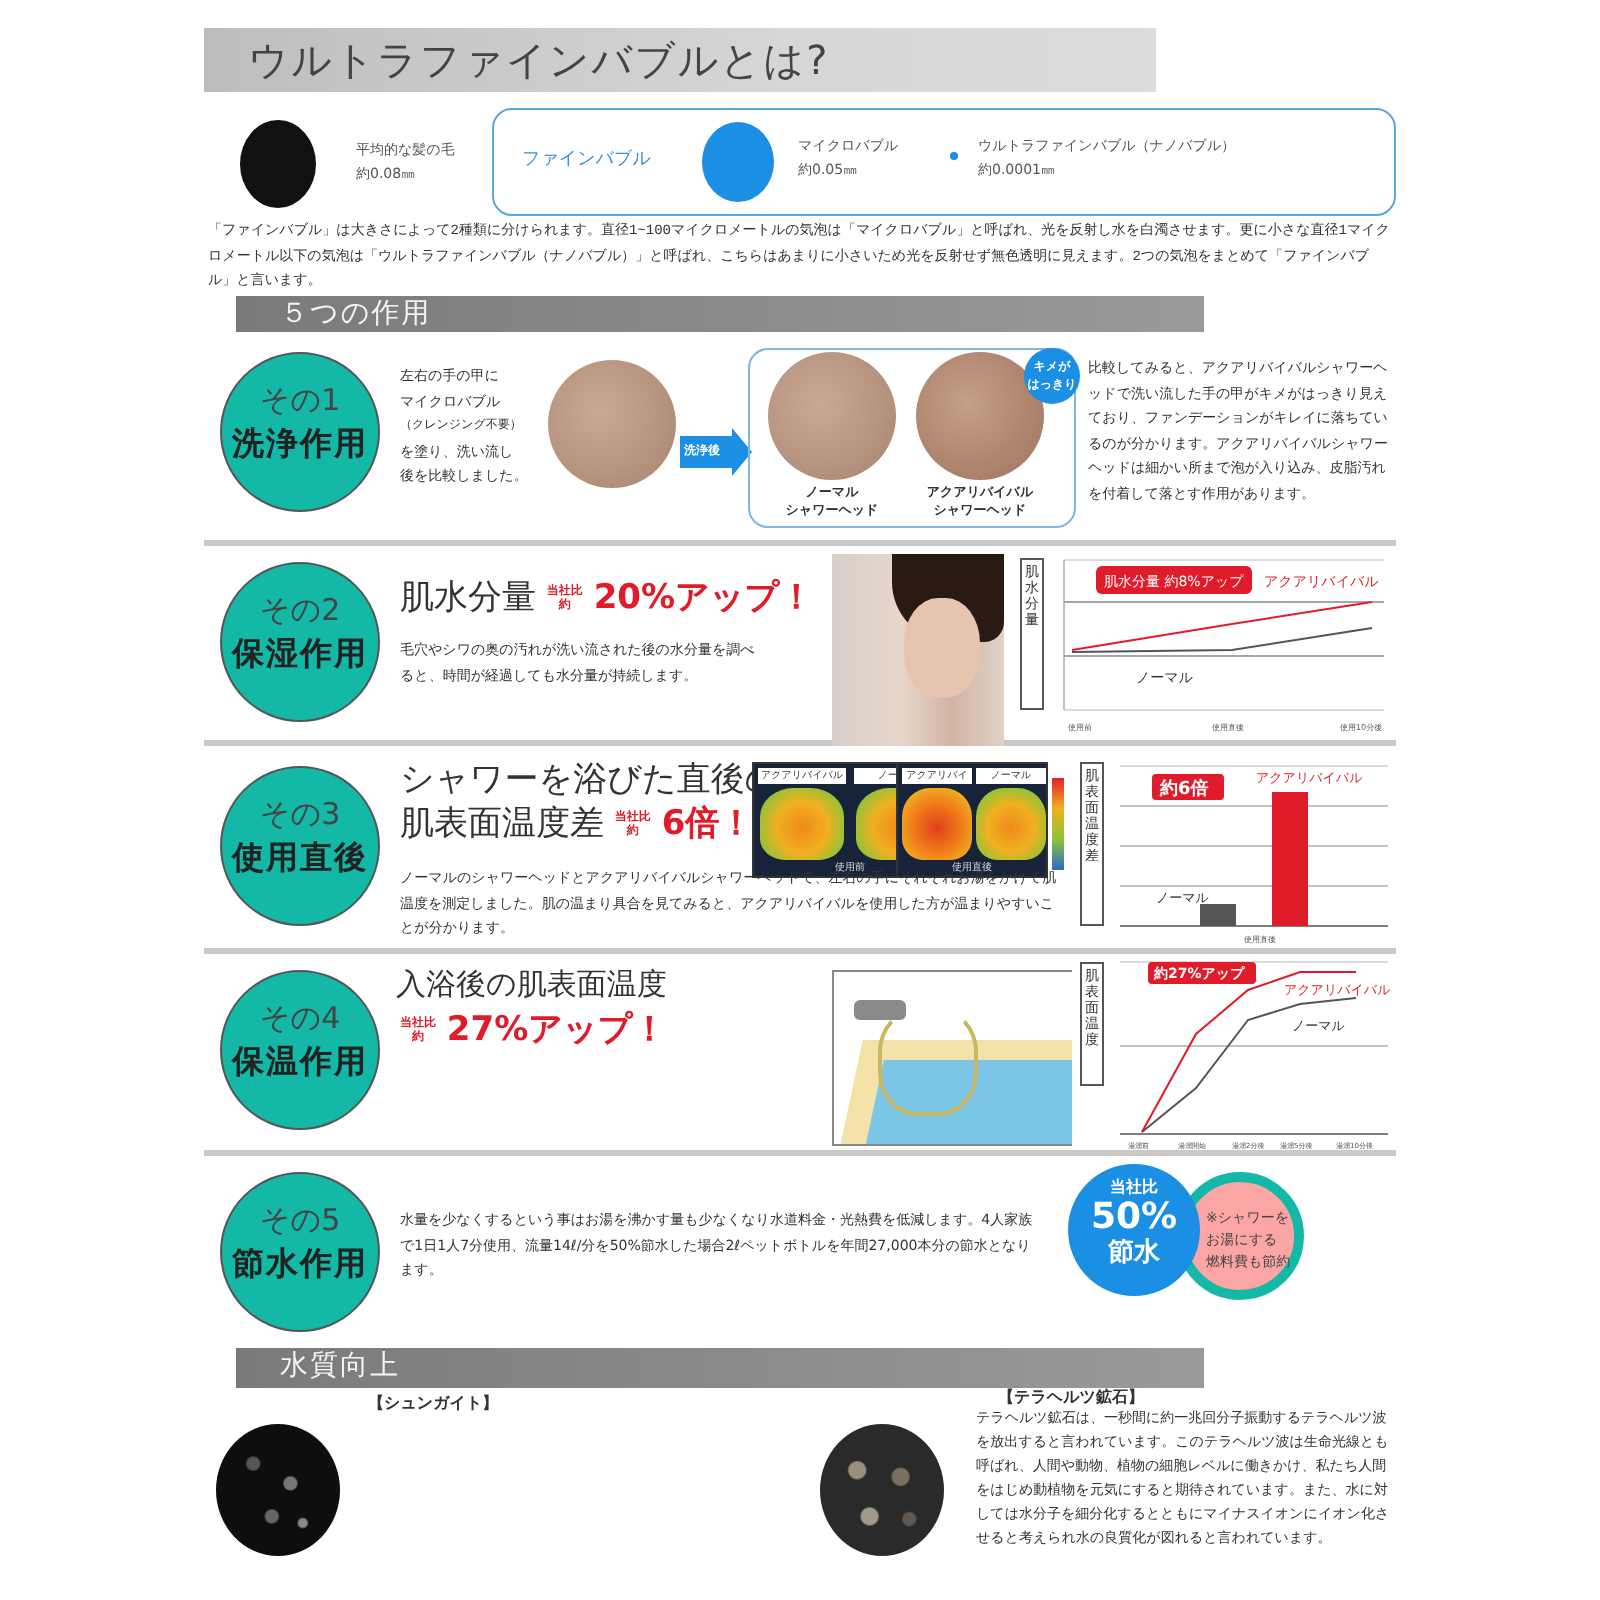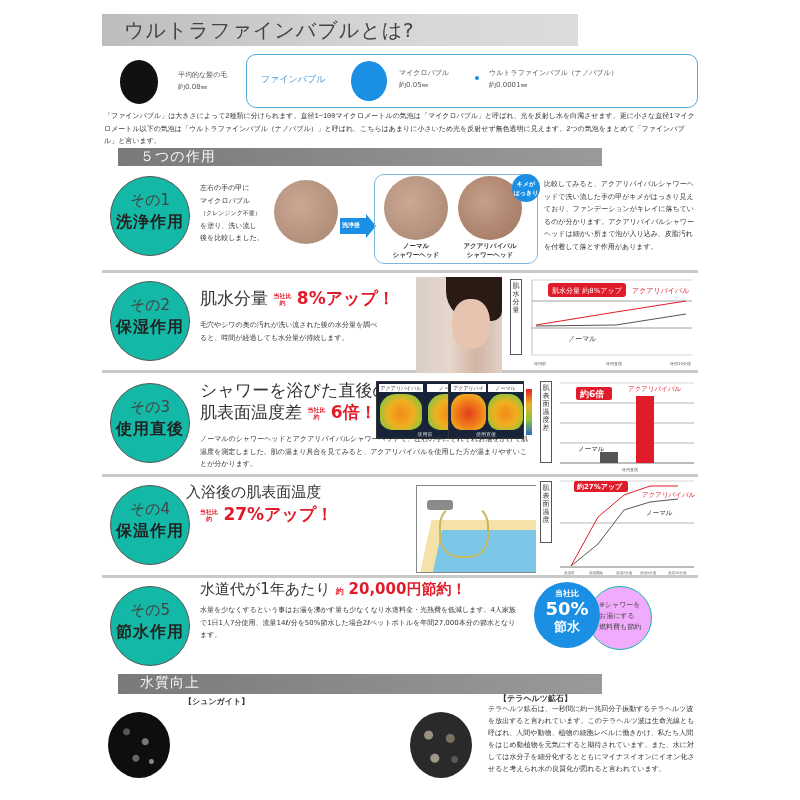--- a/index.html
+++ b/index.html
@@ -66,21 +66,21 @@
   .bath { position: absolute; left: 314px; top: 8px; width: 122px; height: 88px; border: 1px solid #888; background: #fff; overflow: hidden; }
   .bath .rim { position: absolute; left: 8px; top: 34px; width: 140px; height: 60px; background: #f4e2a8; transform: skewX(-12deg); }
   .bath .water { position: absolute; left: 20px; top: 44px; width: 120px; height: 46px; background: #7cc6e8; transform: skewX(-12deg); }
   .bath .tap { position: absolute; left: 10px; top: 14px; width: 26px; height: 10px; background: #8a8a8a; border-radius: 3px; }
   .bath .hose { position: absolute; left: 22px; top: 18px; width: 50px; height: 54px; border: 2px solid #c8b860; border-radius: 40%; border-top-color: transparent; }
 
   .saving { position: absolute; left: 432px; top: 4px; width: 66px; height: 66px; border-radius: 50%; background: #1a8fe3; color: #fff; text-align: center; font-weight: bold; }
   .saving .a { display: block; margin-top: 6px; font-size: 8px; }
   .saving .b { display: block; font-size: 18px; line-height: 20px; }
   .saving .c { display: block; font-size: 13px; line-height: 15px; }
-  .saving-note { position: absolute; left: 486px; top: 8px; width: 64px; height: 64px; border-radius: 50%; border: 1px solid #14b8a6; background: #f0abfc; font-size: 7px; line-height: 11px; padding: 13px 0 0 10px; color: #444; }
+  .saving-note { position: absolute; left: 486px; top: 8px; width: 64px; height: 64px; border-radius: 50%; border: 5px solid #14b8a6; background: #fca5a5; font-size: 7px; line-height: 11px; padding: 13px 0 0 10px; color: #444; }
 
   .ore { position: absolute; width: 64px; height: 64px; border-radius: 50%; }
   .ore.black { background: radial-gradient(circle at 30% 30%, #555 0 3px, transparent 4px), radial-gradient(circle at 60% 45%, #777 0 3px, transparent 4px), radial-gradient(circle at 45% 70%, #666 0 3px, transparent 4px), radial-gradient(circle at 70% 75%, #888 0 2px, transparent 3px), #0e0e0e; }
   .ore.tera { background: radial-gradient(circle at 30% 35%, #9a9080 0 4px, transparent 5px), radial-gradient(circle at 65% 40%, #7a7060 0 4px, transparent 5px), radial-gradient(circle at 40% 70%, #a09888 0 4px, transparent 5px), radial-gradient(circle at 72% 72%, #605850 0 3px, transparent 4px), #2a2a2a; }
   .ore-title { position: absolute; font-size: 8px; font-weight: bold; color: #333; }
 </style>
 </head>
 <body>
 
 <div class="page">
@@ -149,21 +149,21 @@
   </div>
 
   <div class="row" style="top:273px;height:100px">
     <div class="badge" style="top:8px">
       <span class="n">その2</span>
       <span class="k">保湿作用</span>
     </div>
     <div class="headline" style="left:98px;top:14px">
       <span>肌水分量</span>
       <span class="small-red"><span>当社比</span><br><span>約</span></span>
-      <span class="red">8%アップ！</span>
+      <span class="red">20%アップ！</span>
     </div>
     <div class="txt" style="left:98px;top:46px;width:180px">毛穴やシワの奥の汚れが洗い流された後の水分量を調べると、時間が経過しても水分量が持続します。</div>
     <div class="face">
         <div class="hair"></div>
         <div class="skinf"></div>
       </div>
     <div class="chart" style="left:404px;top:2px;width:190px;height:94px">
       <div class="ylab" style="left:4px;top:4px;height:76px">肌水分量</div>
       <svg width="190" height="94">
         <line x1="26" y1="5" x2="186" y2="5" stroke="#bbb" stroke-width="0.6"></line>
@@ -228,21 +228,21 @@
         <text x="86" y="96" font-size="4" fill="#555" font-family="DejaVu Sans, sans-serif">使用直後</text>
       </svg>
     </div>
   </div>
 
   <div class="row" style="top:477px;height:101px">
     <div class="badge" style="top:8px">
       <span class="n">その4</span>
       <span class="k">保温作用</span>
     </div>
-    <div class="headline" style="left:84px;top:6px;font-size:15px">入浴後の肌表面温度</div>
+    <div class="headline" style="left:96px;top:6px;font-size:15px">入浴後の肌表面温度</div>
     <div class="headline" style="left:98px;top:26px">
       <span class="small-red"><span>当社比</span><br><span>約</span></span>
       <span class="red">27%アップ！</span>
     </div>
     <div class="bath">
       <div class="rim"></div>
       <div class="water"></div>
       <div class="tap"></div>
       <div class="hose"></div>
     </div>
@@ -265,25 +265,20 @@
         <text x="132" y="97" font-size="3.5" fill="#555" font-family="DejaVu Sans, sans-serif">湯溜10分後</text>
       </svg>
     </div>
   </div>
 
   <div class="row" style="top:578px;height:94px;border-bottom:none">
     <div class="badge" style="top:8px">
       <span class="n">その5</span>
       <span class="k">節水作用</span>
     </div>
-    <div class="headline" style="left:98px;top:2px;font-size:15px">
-      <span>水道代が1年あたり</span>
-      <span class="red" style="font-size:8px">約</span>
-      <span class="red">20,000円節約！</span>
-    </div>
     <div class="txt" style="left:98px;top:26px;width:318px">水量を少なくするという事はお湯を沸かす量も少なくなり水道料金・光熱費を低減します。4人家族で1日1人7分使用、流量14ℓ/分を50%節水した場合2ℓペットボトルを年間27,000本分の節水となります。</div>
     <div class="saving-note">
       <div>※シャワーを</div>
       <div>お湯にする</div>
       <div>燃料費も節約</div>
     </div>
     <div class="saving">
       <span class="a">当社比</span>
       <span class="b">50%</span>
       <span class="c">節水</span>

